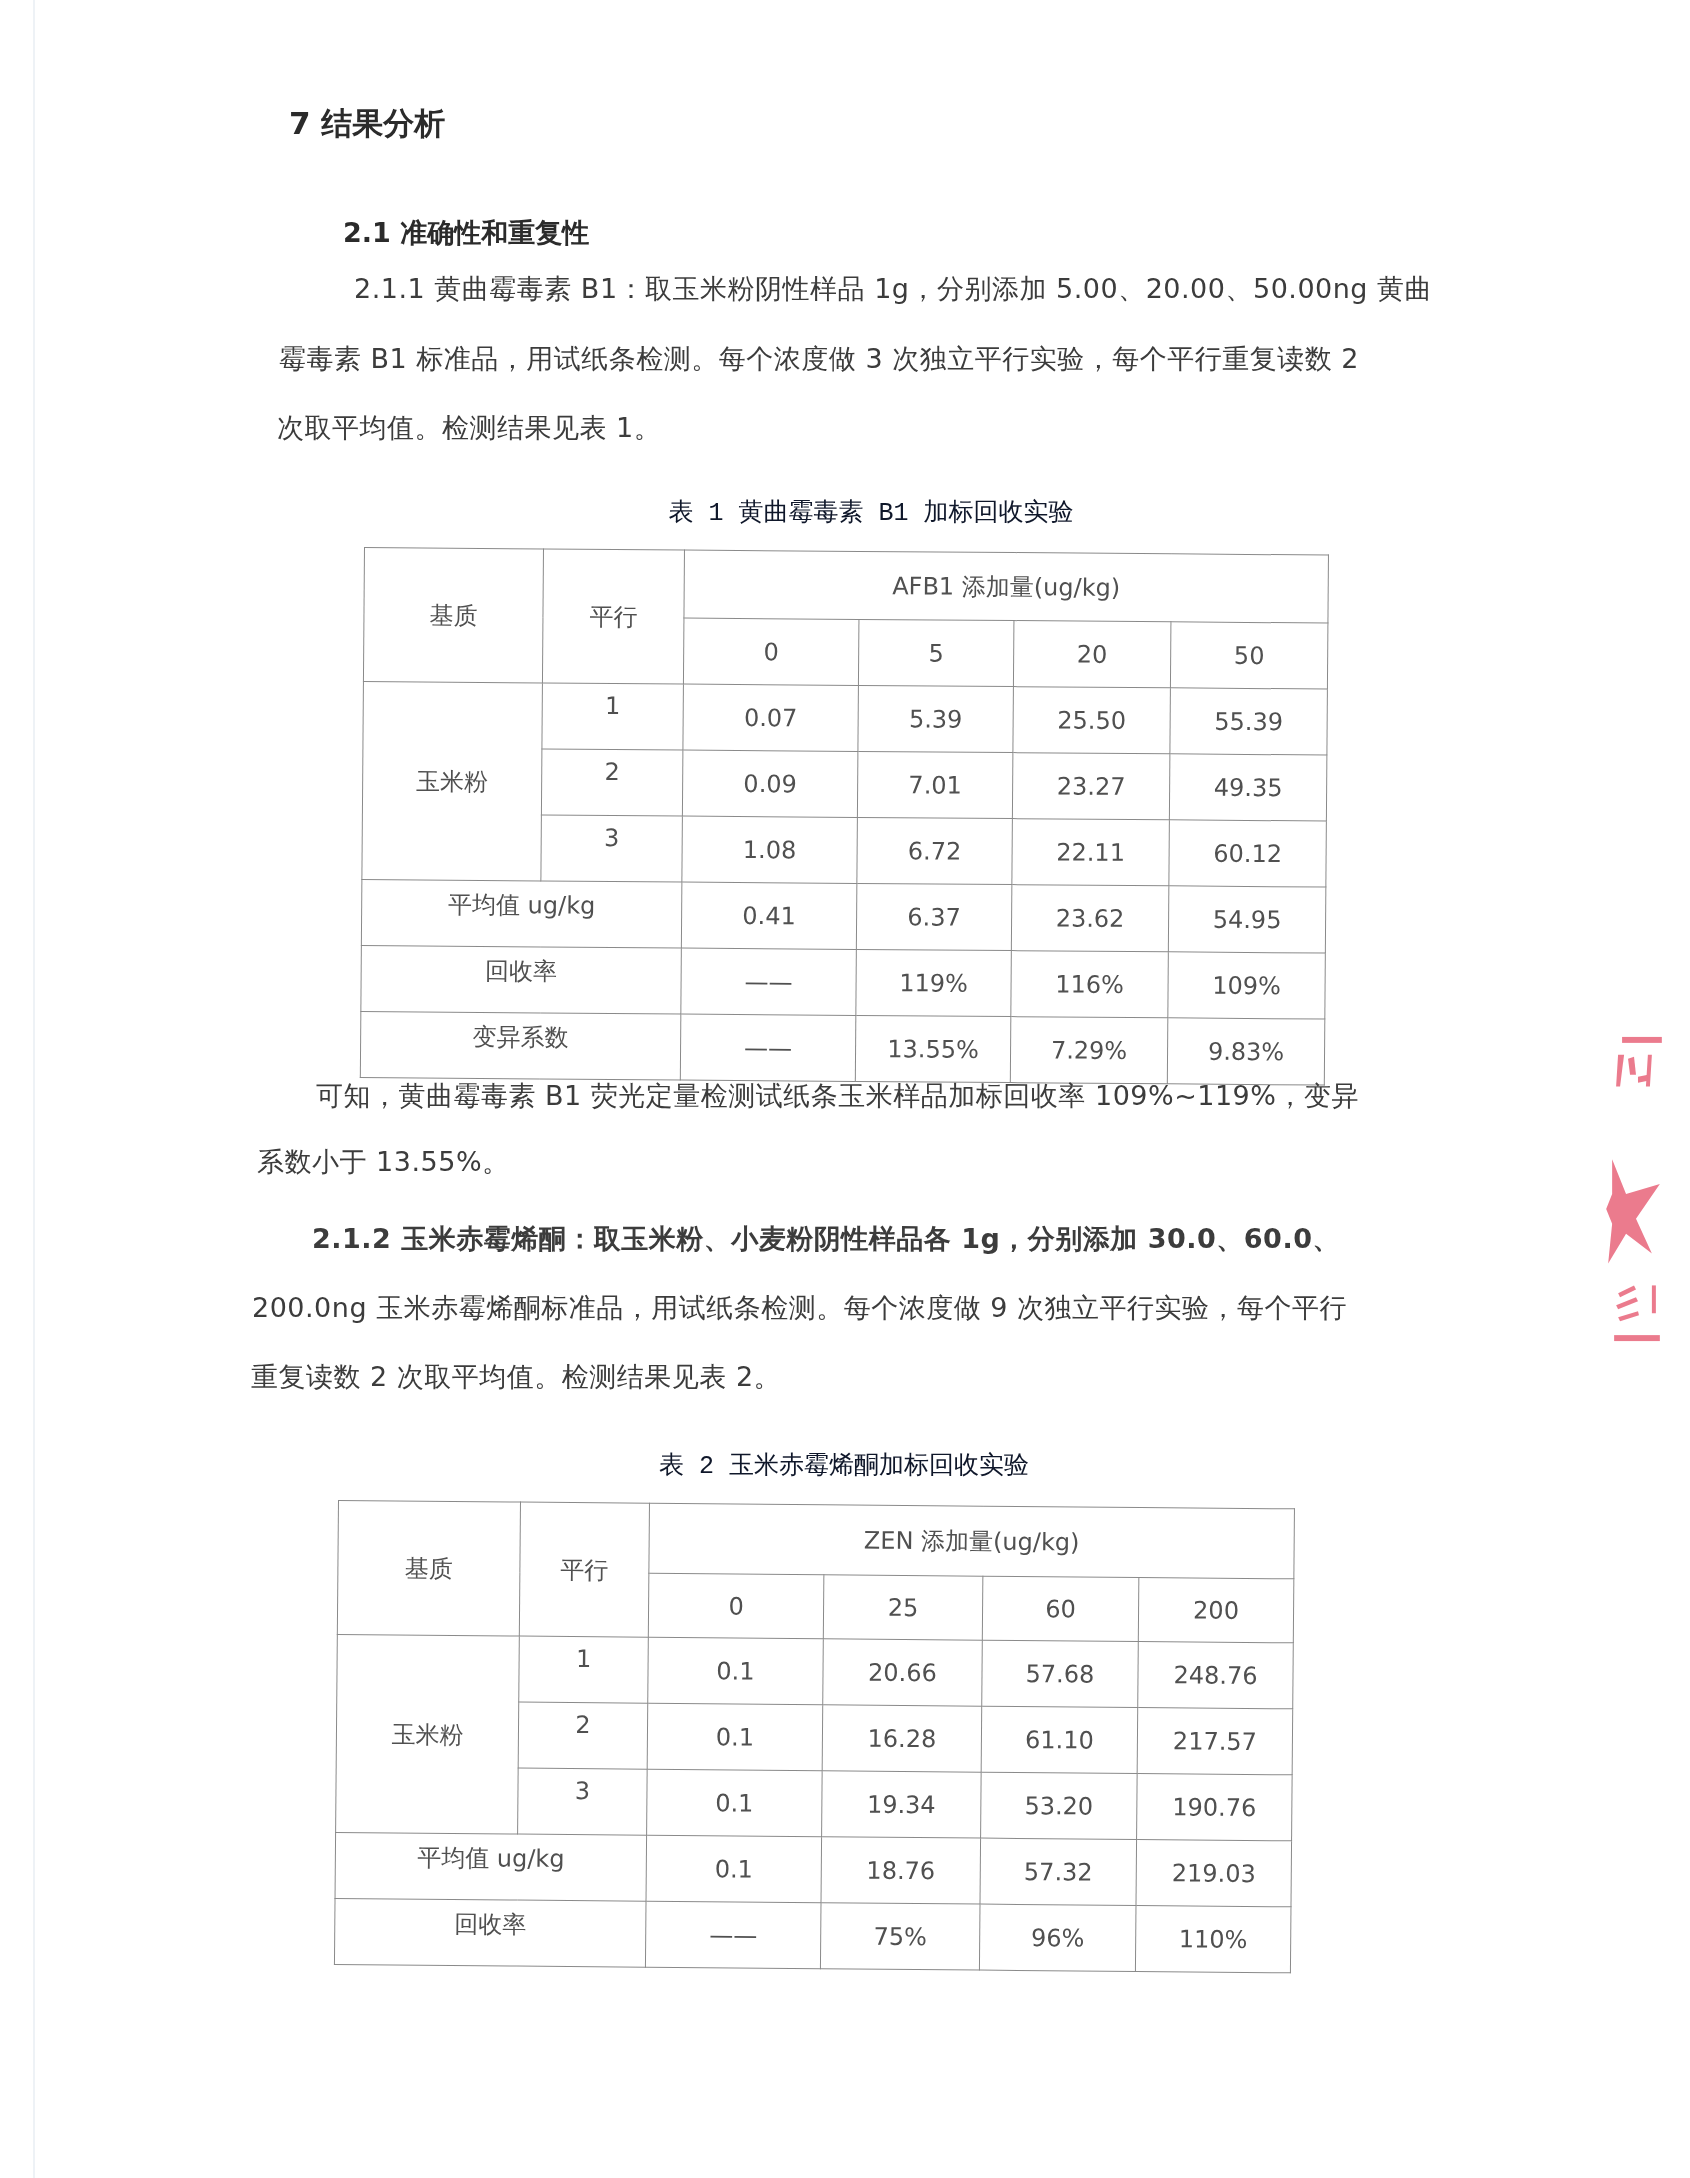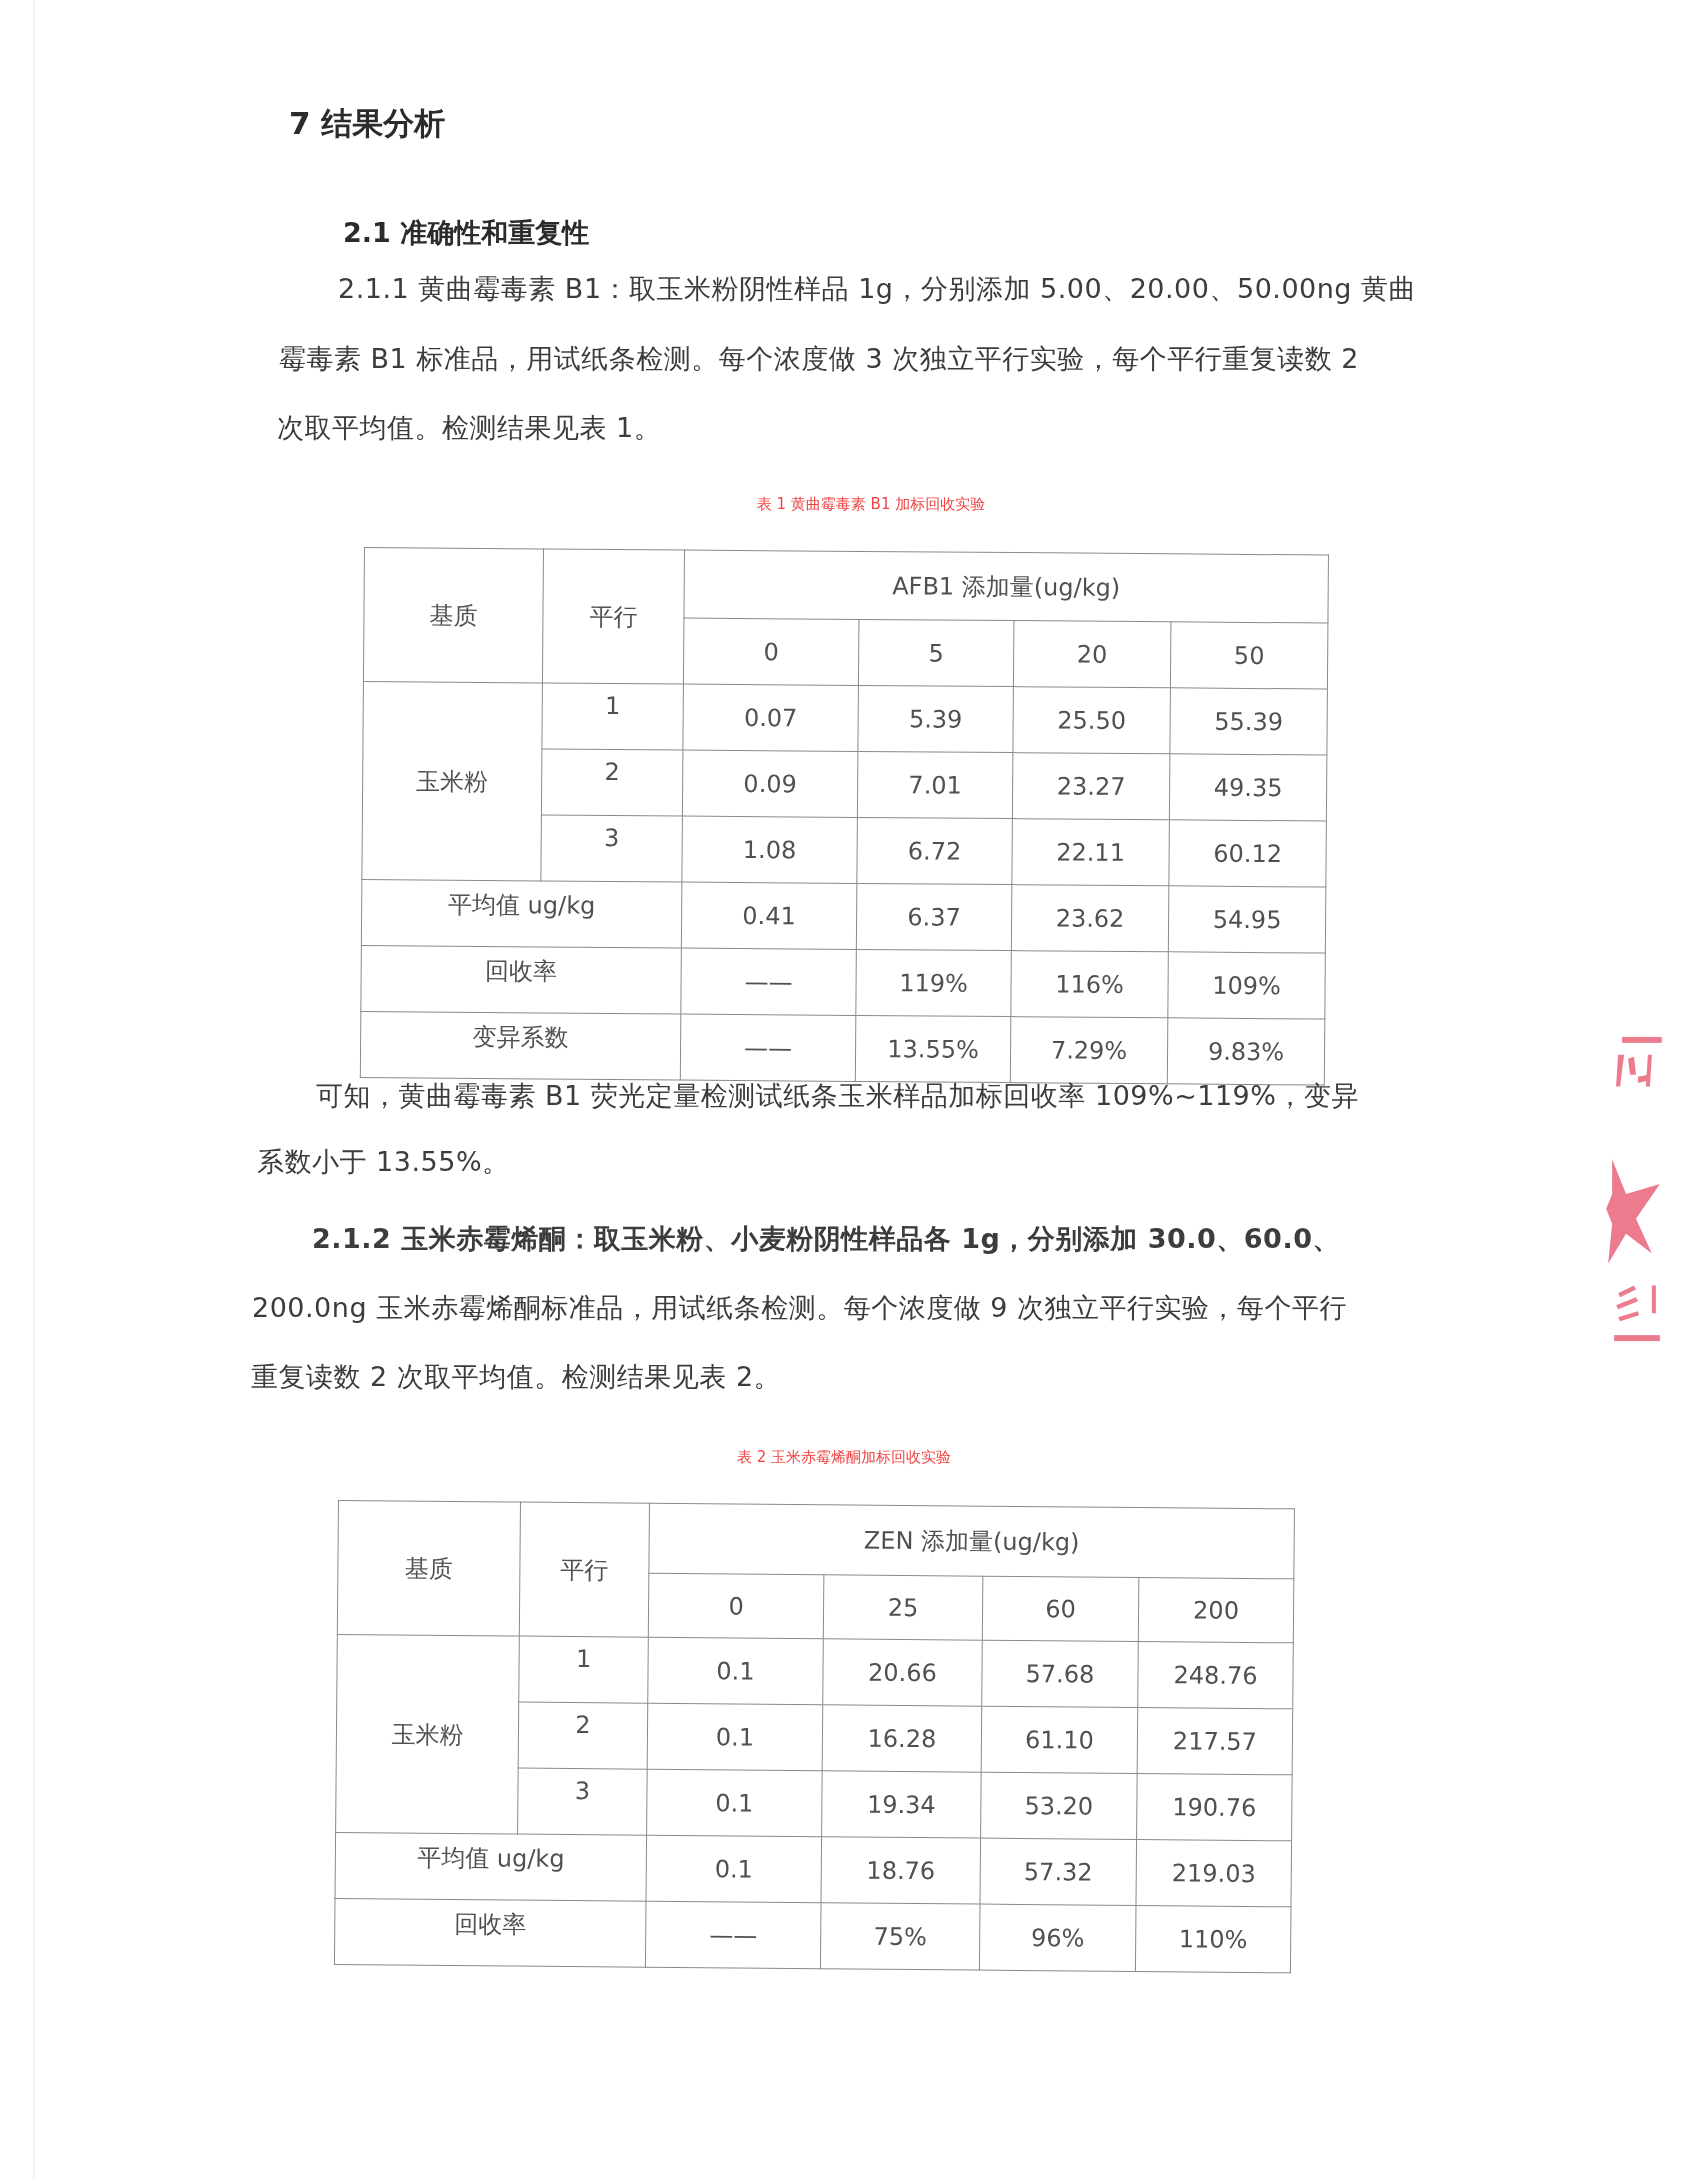--- a/index.html
+++ b/index.html
@@ -2,37 +2,37 @@
 <html><head>
 <meta charset="utf-8">
 <style>
   html, body { margin: 0; padding: 0; background: #ffffff; }
   body { width: 1691px; height: 2178px; position: relative; overflow: hidden;
          font-family: "DejaVu Sans", "Liberation Sans", sans-serif; color: #3c3c3c; }
   .scan-edge { position: absolute; left: 33px; top: 0; width: 2px; height: 2178px; background: #eef2f6; }
   .h1 { position: absolute; left: 289px; top: 103px; font-size: 31px; font-weight: bold; color: #2b2b2b; white-space: nowrap; }
   .h2 { position: absolute; left: 343px; top: 187px; font-size: 27px; font-weight: bold; color: #2b2b2b; white-space: nowrap; margin-top: 28px; }
   .line { position: absolute; font-size: 27px; white-space: nowrap; color: #3c3c3c; letter-spacing: 0.5px; }
-  .caption { position: absolute; font-size: 15px; white-space: nowrap; color: #ef4444; transform: translateX(-50%); }
+  .caption { position: absolute; font-size: 25px; white-space: nowrap; color: #0f172a; transform: translateX(-50%); font-family: Liberation Mono, monospace; }
   table.data { position: absolute; border-collapse: collapse; font-size: 24px; color: #505050; table-layout: fixed; }
   table.data td { border: 1.5px solid #8a8a8a; text-align: center; vertical-align: middle; padding: 0; }
   #t1 { left: 364px; top: 547px; width: 965px; transform: rotate(0.45deg); transform-origin: left top; }
   #t2 { left: 338px; top: 1500px; width: 957px; transform: rotate(0.5deg); transform-origin: left top; }
   .stamp { position: absolute; left: 1604px; top: 1025px; width: 62px; height: 328px; }
 </style>
 </head>
 <body>
 
 <div class="scan-edge"></div>
 
 <div class="h1">7 结果分析</div>
 <div class="h2">2.1 准确性和重复性</div>
 
 <div>
-  <div class="line" style="left:338px; top:271px;">2.1.1 黄曲霉毒素 B1：取玉米粉阴性样品 1g，分别添加 5.00、20.00、50.00ng 黄曲</div>
+  <div class="line" style="left:354px; top:271px;">2.1.1 黄曲霉毒素 B1：取玉米粉阴性样品 1g，分别添加 5.00、20.00、50.00ng 黄曲</div>
   <div class="line" style="left:279px; top:341px;">霉毒素 B1 标准品，用试纸条检测。每个浓度做 3 次独立平行实验，每个平行重复读数 2</div>
   <div class="line" style="left:277px; top:410px;text-align:right;">次取平均值。检测结果见表 1。</div>
 </div>
 
 <div class="caption" style="left:871px; top:495px;">表 1 黄曲霉毒素 B1 加标回收实验</div>
 
 <table class="data" id="t1">
   <colgroup>
     <col style="width:179px">
       <col style="width:141px">

